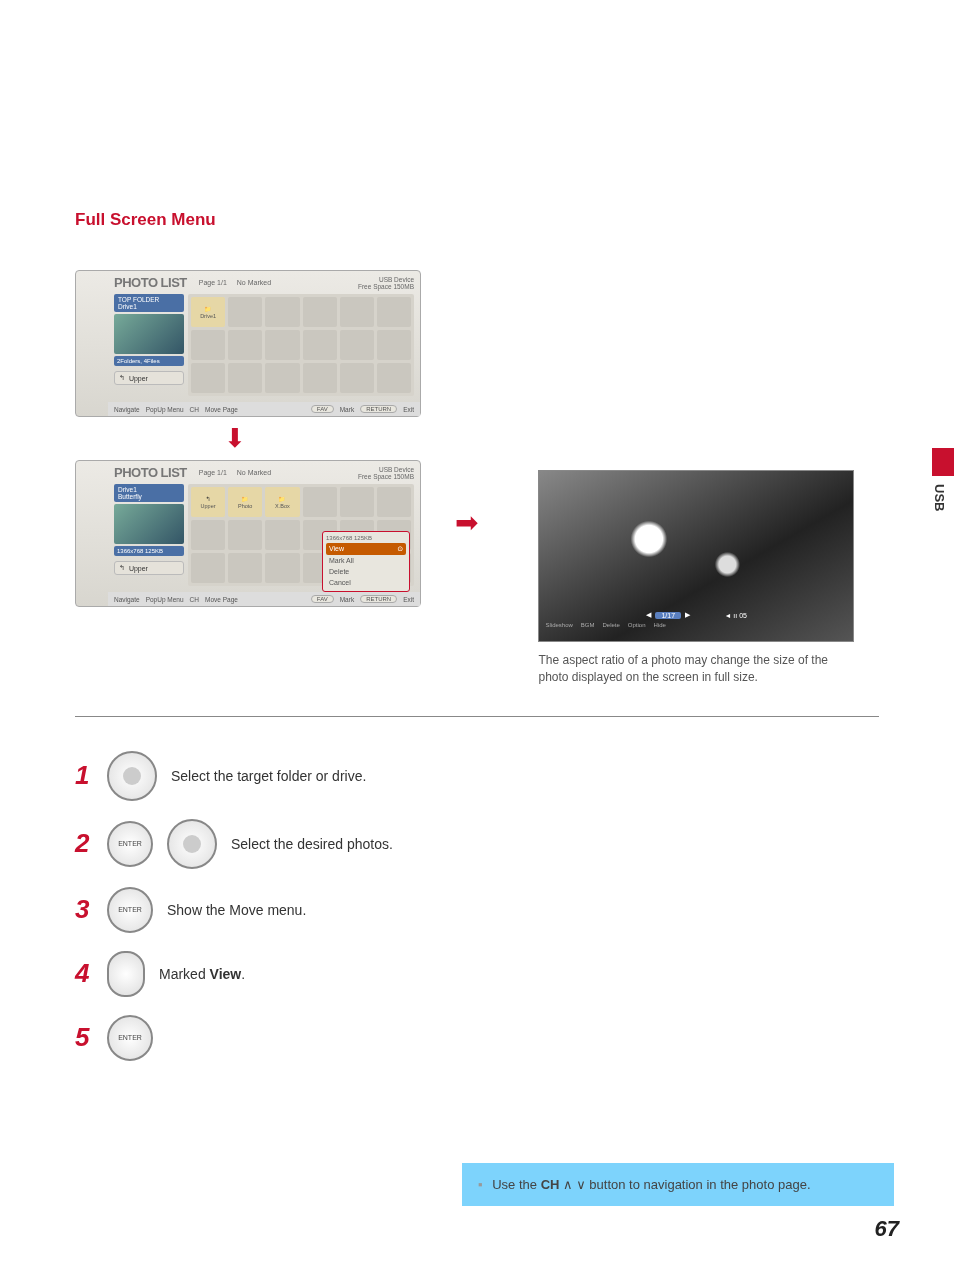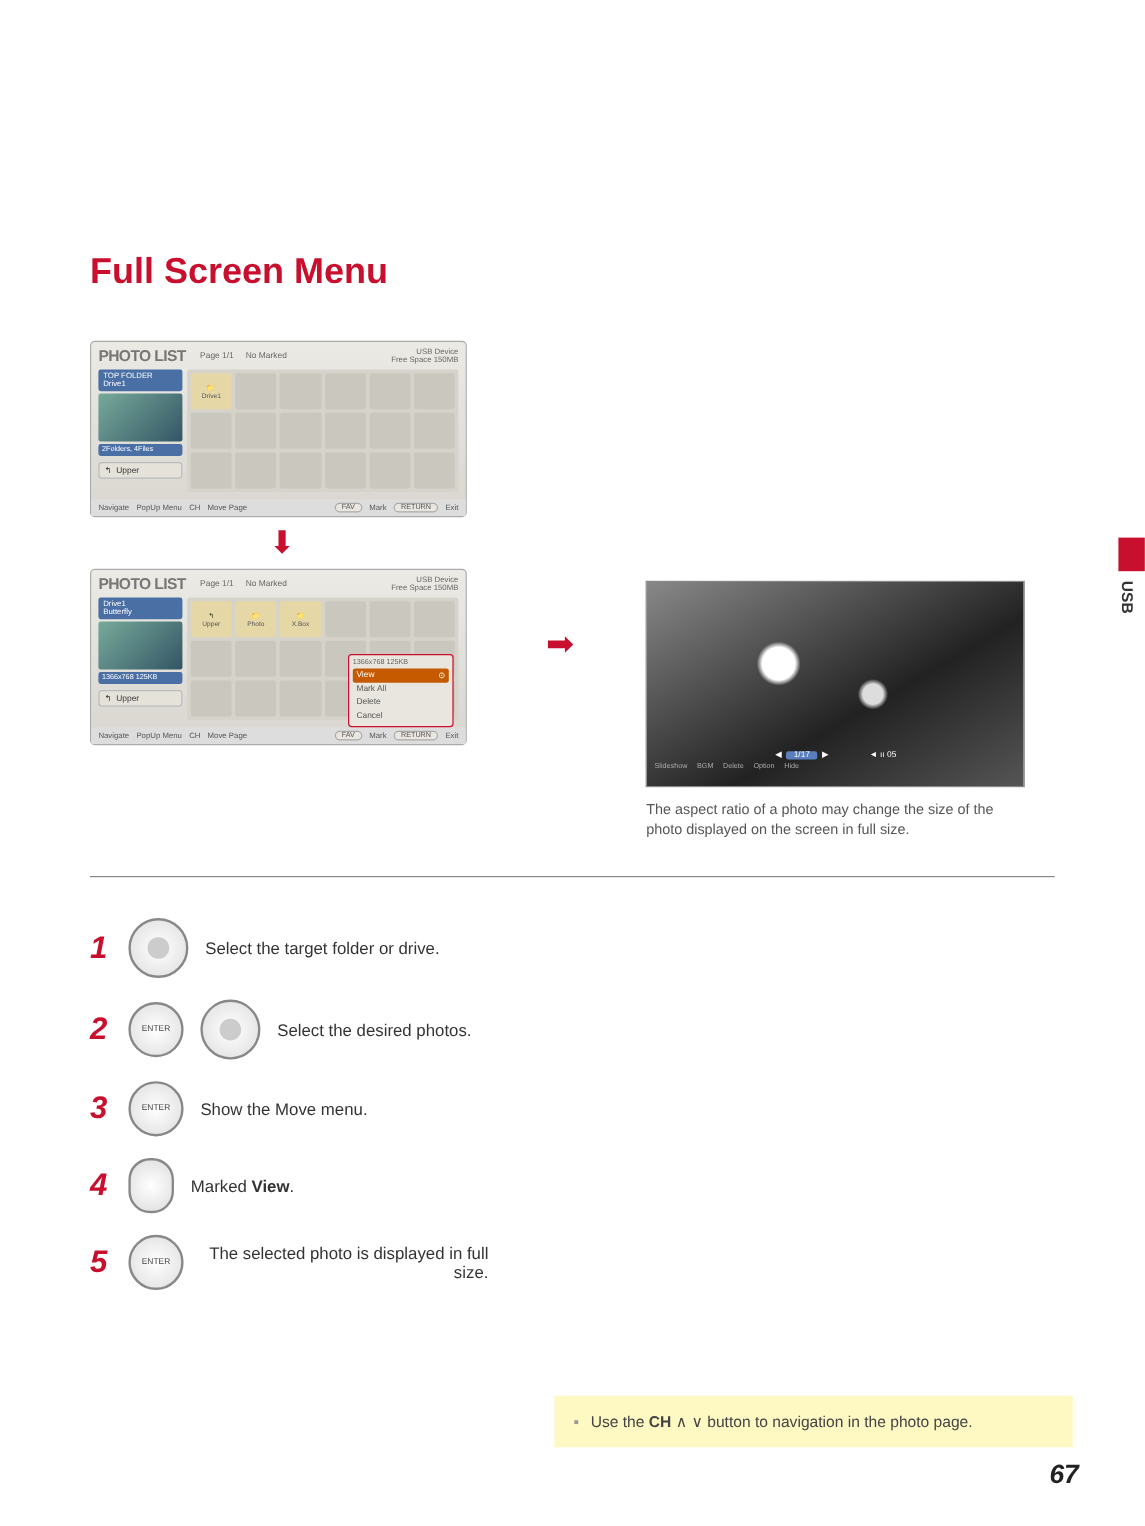--- a/index.html
+++ b/index.html
@@ -10,21 +10,21 @@
     height: 1272px;
     position: relative;
     color: #333;
   }
   .page {
     padding: 210px 75px 0 75px;
     position: relative;
   }
   h1 {
     color: #c8102e;
-    font-size: 30px;
+    font-size: 17px;
     font-weight: bold;
     margin: 0 0 40px 0;
   }
   .intro {
     font-weight: bold;
     font-size: 14px;
     line-height: 1.5;
     margin-bottom: 60px;
     color: #444;
   }
@@ -58,20 +58,21 @@
   }
   
   .tv-panel {
     width: 312px;
     background: linear-gradient(#eceae5, #d8d6cf);
     border: 1px solid #aaa;
     border-radius: 4px;
     font-size: 8px;
     color: #333;
     position: relative;
+    padding-left: 32px;
   }
   .tv-header {
     display: flex;
     align-items: center;
     padding: 4px 6px 2px 6px;
   }
   .tv-title {
     font-size: 13px;
     font-weight: bold;
     color: #777;
@@ -338,21 +339,21 @@
   .step-text {
     font-size: 14px;
     color: #333;
     text-align: right;
   }
   .note-box {
     position: absolute;
     right: 60px;
     bottom: 66px;
     width: 400px;
-    background: #fef9c3;
+    background: #7dd3fc;
     padding: 14px 16px;
     font-size: 13px;
     color: #444;
   }
   .note-box::before {
     content: "▪";
     color: #999;
     margin-right: 6px;
   }
 </style>
@@ -562,21 +563,20 @@
     <div class="step">
       <span class="step-num">4</span>
       <span class="remote-updown"></span>
       <span class="step-text">
         <span>Marked </span><b>View</b><span>.</span>
       </span>
     </div>
     <div class="step">
       <span class="step-num">5</span>
       <span class="remote-btn">ENTER</span>
-      <span class="step-text" style="max-width:240px;">The selected photo is displayed in full size.</span>
     </div>
   </div>
 
 </div>
 
 <div class="note-box">
   <span>Use the </span>
   <b>CH</b>
   <span> ∧ </span>
   <span>∨ </span>

